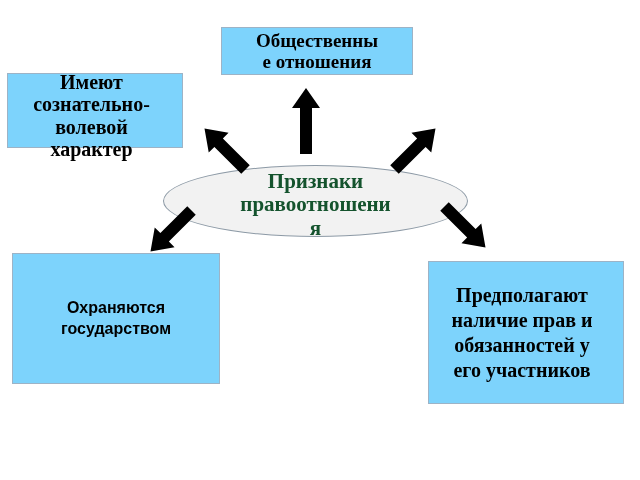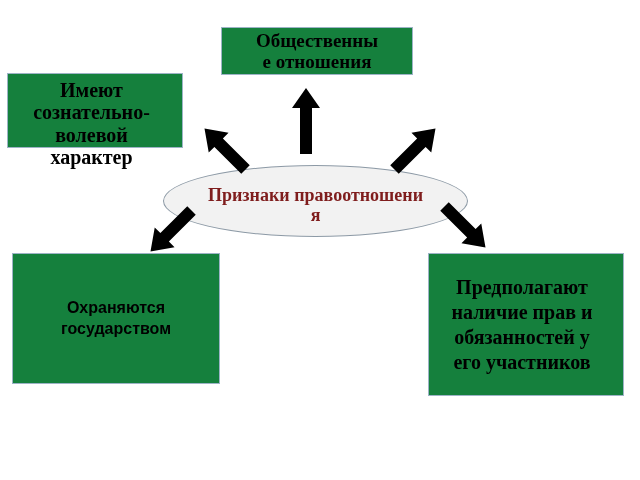--- a/index.html
+++ b/index.html
@@ -14,21 +14,21 @@
     position: relative;
     width: 640px;
     height: 480px;
     background: #ffffff;
     overflow: hidden;
   }
 
   
   .node-box {
     position: absolute;
-    background: #15803d;
+    background: #7dd3fc;
     border: 1px solid #9db3c6;
     box-sizing: border-box;
     display: flex;
     align-items: center;
     justify-content: center;
     text-align: center;
     color: #000000;
   }
   .node-box .box-text {
     display: block;
@@ -63,21 +63,21 @@
 
   #box-top-left {
     left: 7px;
     top: 73px;
     width: 176px;
     height: 75px;
   }
   #box-top-left .box-text {
     font-size: 20px;
     position: relative;
-    top: 13px;
+    top: 5px;
     width: 190px;
     margin-left: -7px;
   }
 
   #box-top-right {
     left: 432px;
     top: 68px;
     width: 192px;
     height: 80px;
   }
@@ -86,21 +86,21 @@
   #box-bottom-left {
     left: 12px;
     top: 253px;
     width: 208px;
     height: 131px;
   }
   #box-bottom-left .box-text { font-size: 16px; line-height: 1.3; }
 
   #box-bottom-right {
     left: 428px;
-    top: 253px;
+    top: 261px;
     width: 196px;
     height: 143px;
   }
   #box-bottom-right .box-text {
     font-size: 20px;
     line-height: 1.25;
     width: 212px;
     margin-left: -8px;
   }
 
@@ -116,23 +116,23 @@
     background: #f2f2f2;
     box-sizing: border-box;
     display: flex;
     align-items: center;
     justify-content: center;
     overflow: visible;
   }
   #center-ellipse .ellipse-text {
     font-family: "Liberation Serif", serif;
     font-weight: bold;
-    font-size: 18px;
+    font-size: 21px;
     line-height: 1.12;
-    color: #7f1d1d;
+    color: #14532d;
     text-align: center;
     white-space: pre-line;
     width: 230px;
     position: relative;
     top: 4px;
   }
 
   
   .arrow {
     position: absolute;

